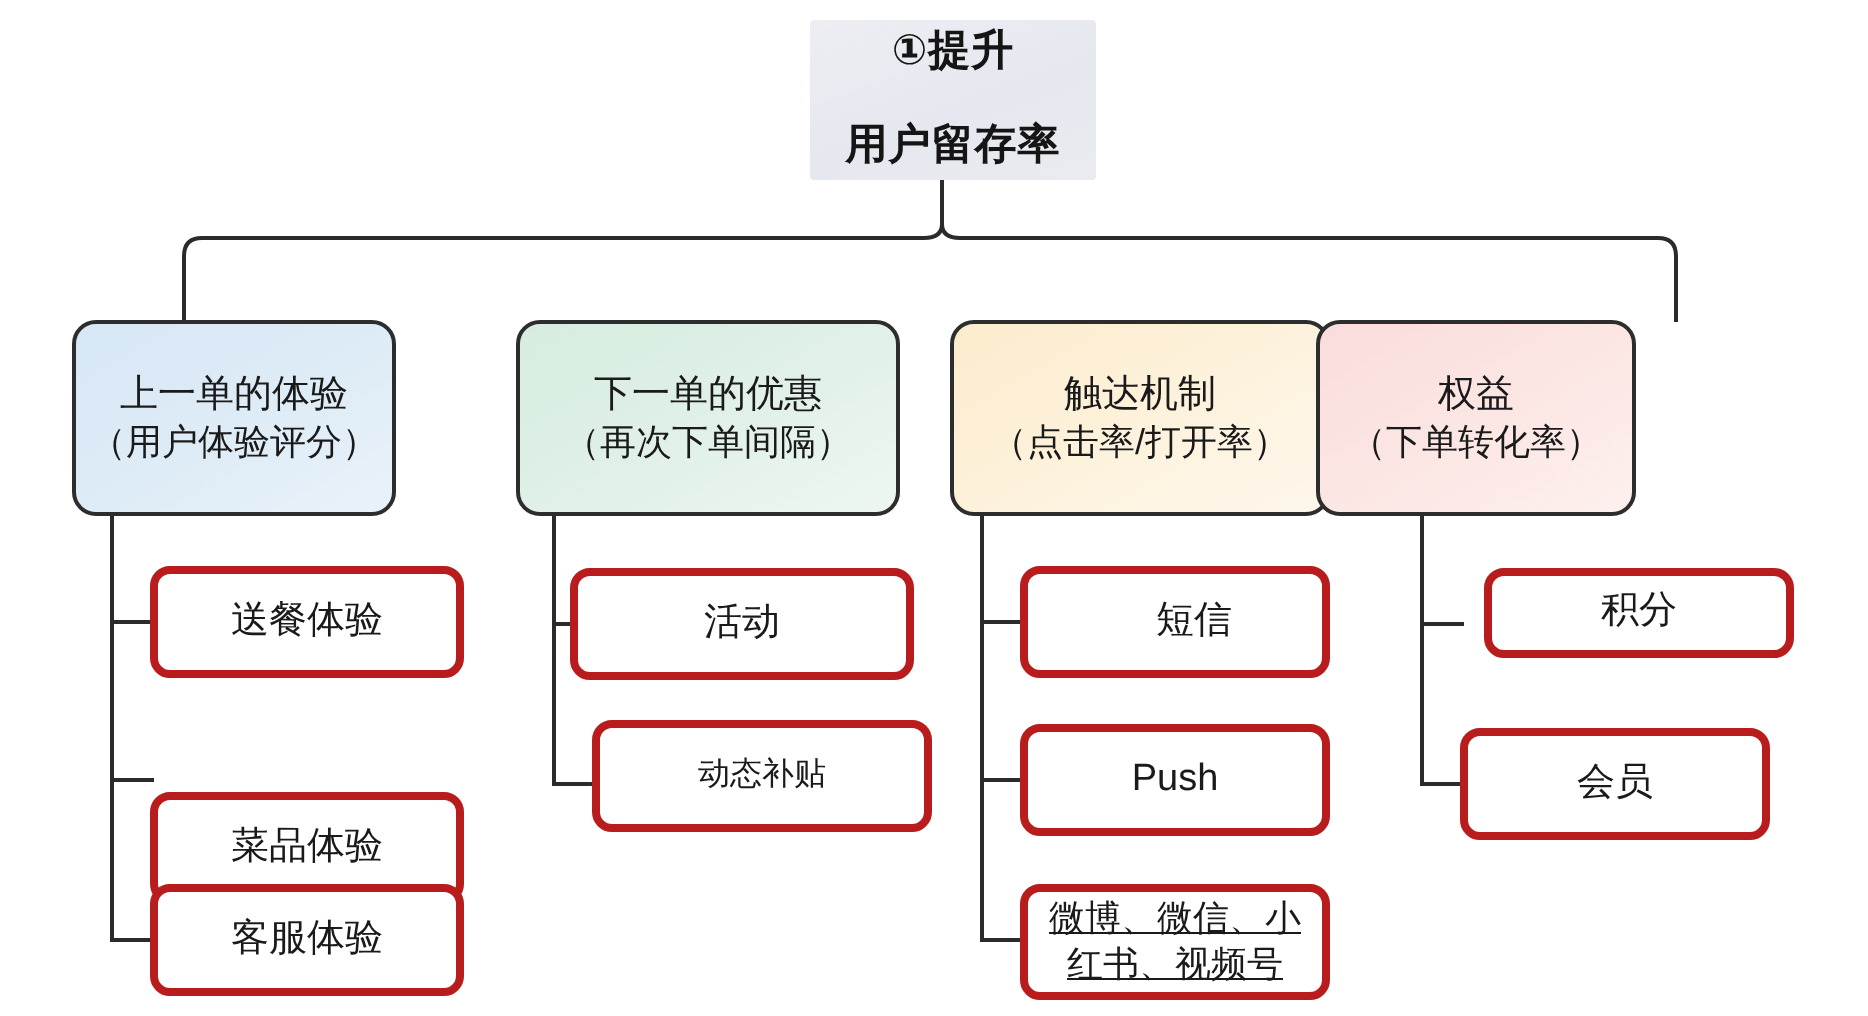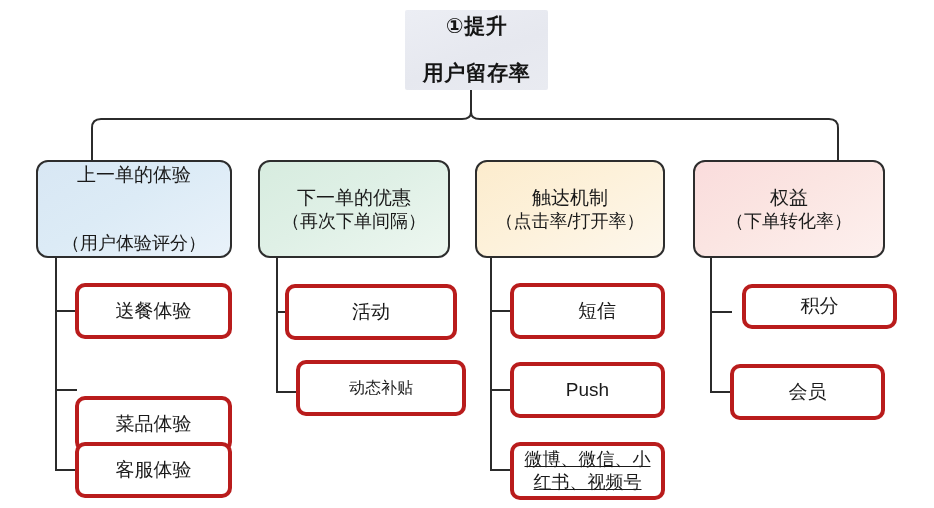--- a/index.html
+++ b/index.html
@@ -68,27 +68,27 @@
     overflow: hidden;
   }
   .cat-line {
     font-size: 19px;
     color: #1a1a1a;
     line-height: 1.32;
     white-space: nowrap;
   }
   .cat-line.sub { font-size: 18px; }
 
-  #cat-0 { left: 36px;  width: 196px;
-    background: linear-gradient(150deg, #d8e7f4 0%, #dcebf6 45%, #e9f2fa 100%); justify-content: space-between; }
+  #cat-0 { left: 36px;  width: 162px;
+    background: linear-gradient(150deg, #d8e7f4 0%, #dcebf6 45%, #e9f2fa 100%); }
   #cat-1 { left: 258px; width: 192px;
     background: linear-gradient(150deg, #d7ecdf 0%, #dff0e6 45%, #edf7f0 100%); }
   #cat-2 { left: 475px; width: 190px;
     background: linear-gradient(150deg, #fceccd 0%, #fdf1da 45%, #fdf7ec 100%); }
-  #cat-3 { left: 693px; width: 192px;
+  #cat-3 { left: 658px; width: 160px;
     background: linear-gradient(150deg, #fadcdc 0%, #fbe5e2 45%, #fdf0ee 100%); }
 
   
   .leaf-node {
     position: absolute;
     border: 4px solid #b91c1c;
     border-radius: 10px;
     background: #ffffff;
     display: flex;
     align-items: center;

